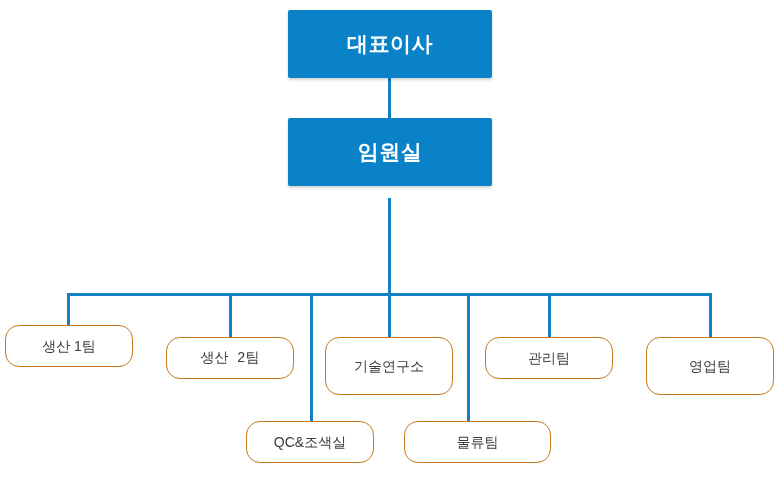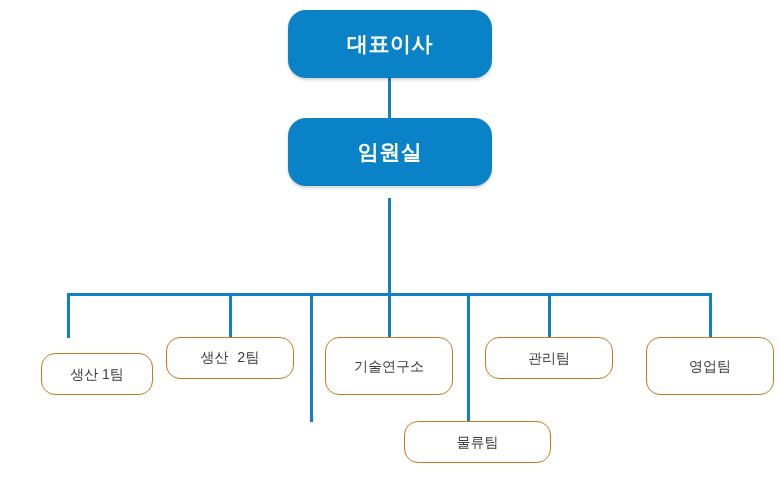--- a/index.html
+++ b/index.html
@@ -32,21 +32,21 @@
     box-sizing: border-box;
     display: flex;
     align-items: center;
     justify-content: center;
     text-align: center;
     line-height: 1.2;
   }
   .node-primary {
     background: #0a82c8;
     color: #ffffff;
-    border-radius: 18px;
+    border-radius: 2px;
     font-size: 21px;
     font-weight: bold;
     letter-spacing: 0.5px;
     box-shadow: 0 2px 3px rgba(0,0,0,0.18);
   }
   
   .node-secondary {
     background: #ffffff;
     color: #3c3c3c;
     border: 1.6px solid #c8781e;
@@ -72,26 +72,27 @@
   <div class="conn conn-v" style="left:548px; top:293px; height:45px;"></div>
   <div class="conn conn-v" style="left:709px; top:293px; height:45px;"></div>
 
   <div class="conn conn-v" style="left:310px; top:293px; height:129px;"></div>
   <div class="conn conn-v" style="left:467px; top:293px; height:129px;"></div>
 
   <div class="node node-primary" style="left:288px; top:10px; width:204px; height:68px;">대표이사</div>
 
   <div class="node node-primary" style="left:288px; top:118px; width:204px; height:68px;">임원실</div>
 
-  <div class="node node-secondary" style="left:5px; top:353px; width:112px; height:42px;margin-left:36px;">생산 1팀</div>
+  <div class="node node-secondary" style="left:5px; top:325px; width:128px; height:42px;">생산 1팀</div>
 
   <div class="node node-secondary" style="left:166px; top:337px; width:128px; height:42px;font-family:Liberation Mono, monospace;">생산 2팀</div>
 
   <div class="node node-secondary" style="left:325px; top:337px; width:128px; height:58px;">기술연구소</div>
 
   <div class="node node-secondary" style="left:485px; top:337px; width:128px; height:42px;">관리팀</div>
 
   <div class="node node-secondary" style="left:646px; top:337px; width:128px; height:58px;">영업팀</div>
 
+  <div class="node node-secondary" style="left:246px; top:421px; width:128px; height:42px;">QC&amp;조색실</div>
 
   <div class="node node-secondary" style="left:404px; top:421px; width:147px; height:42px;">물류팀</div>
 
 </div>
 
 </body></html>

